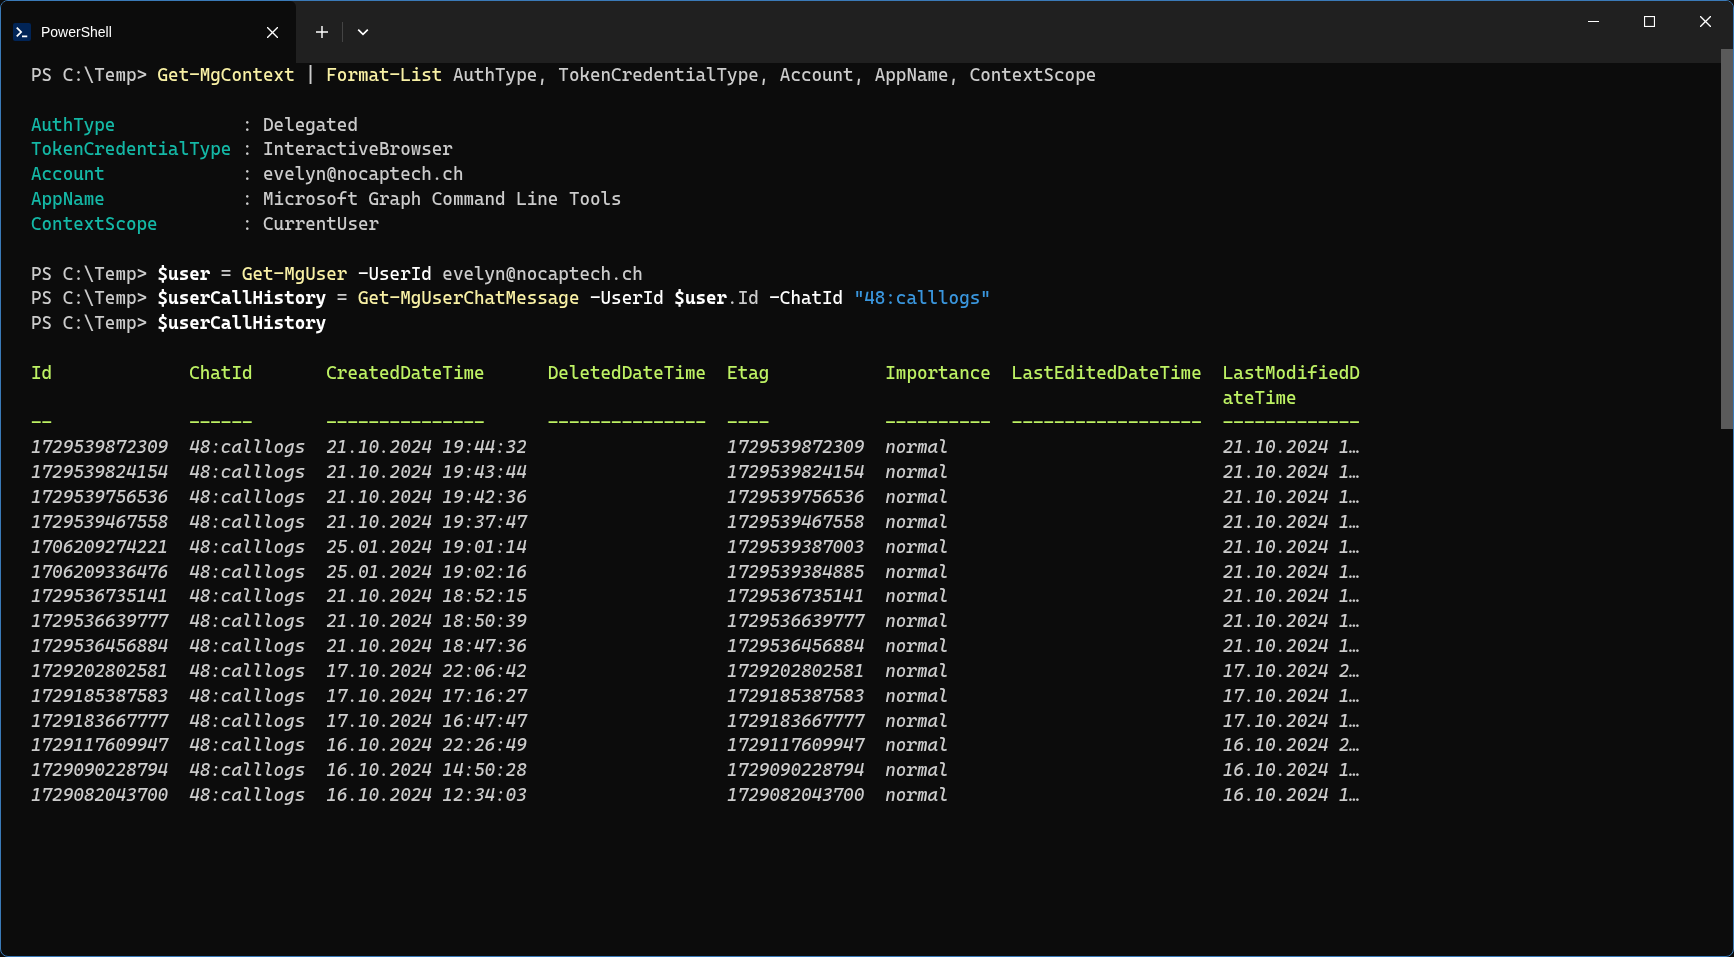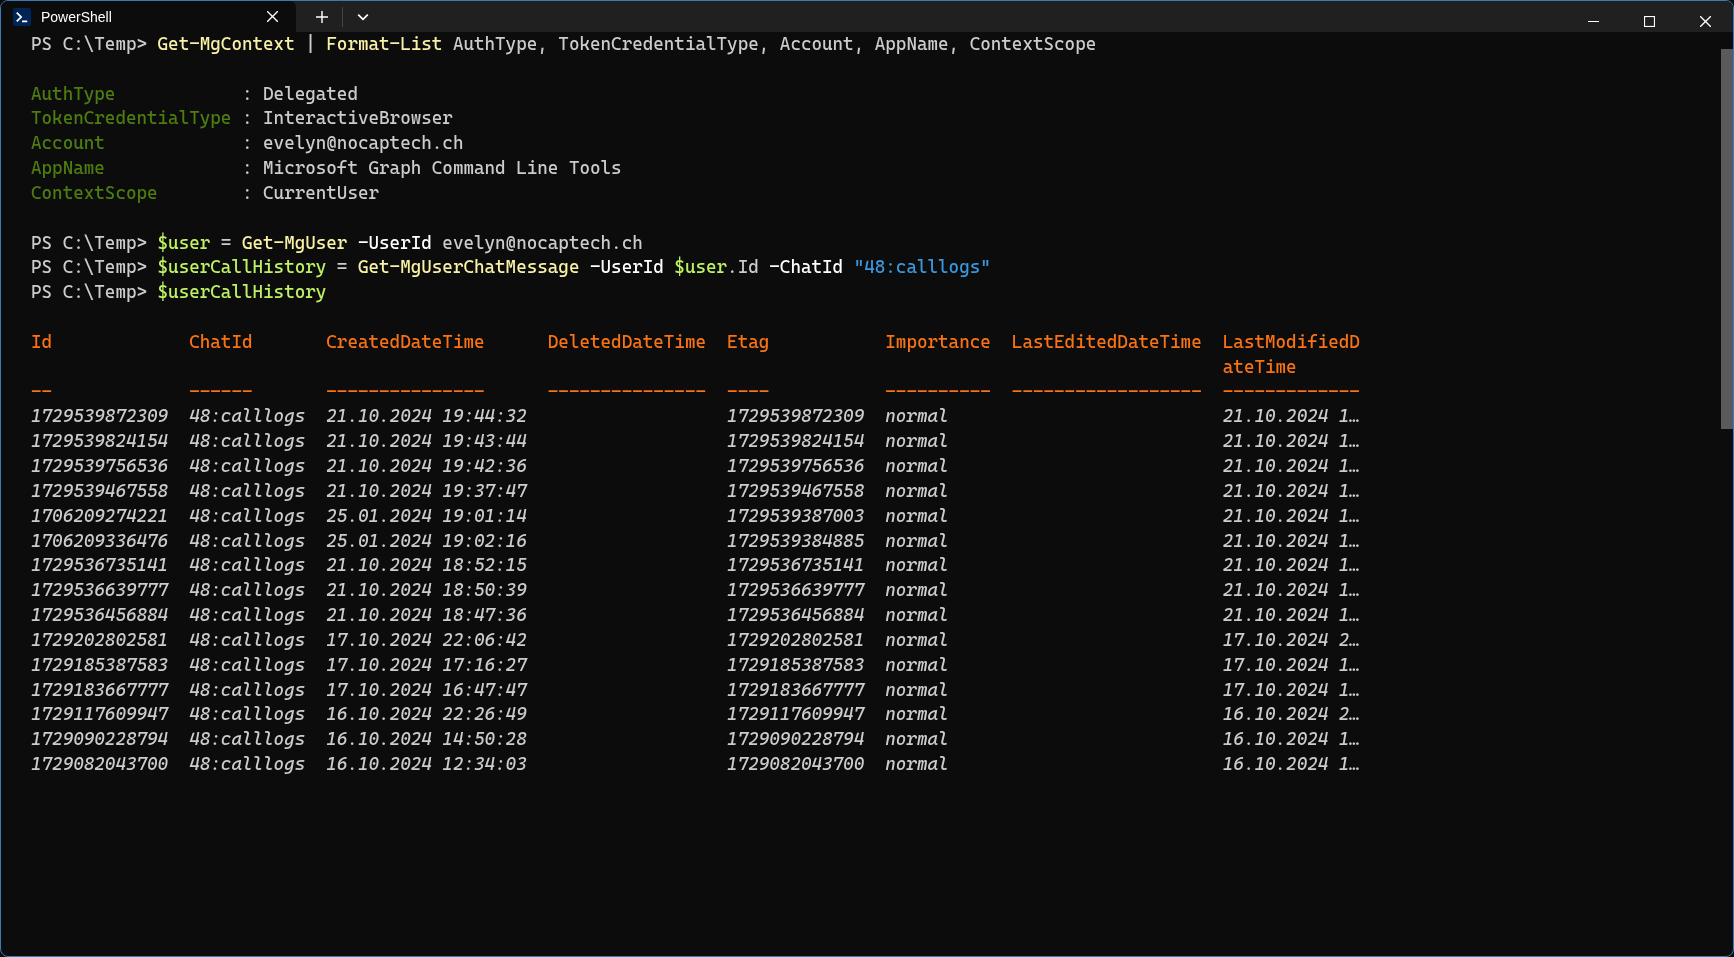--- a/index.html
+++ b/index.html
@@ -9,21 +9,21 @@
     font-size: 18px;
     color: #cccccc;
     overflow: hidden;
     width: 1734px;
     height: 957px;
     border: 1px solid #3a7ab8;
     border-radius: 8px;
     position: relative;
   }
   .titlebar {
-    height: 31px;
+    height: 62px;
     background: #202020;
     display: flex;
     align-items: stretch;
     position: relative;
   }
   .tab {
     display: flex;
     align-items: center;
     background: #0c0c0c;
     padding: 0 14px 0 12px;
@@ -112,26 +112,26 @@
     right: 0;
     top: 48px;
     width: 12px;
     height: 380px;
     background: #5a5a5a;
     border-radius: 0;
   }
   .prompt { color: #cccccc; }
   .cmd-yellow { color: #f9f1a5; }
   .cmd-param { color: #ffffff; }
-  .cmd-var { color: #bef264; }
+  .cmd-var { color: #ffffff; font-weight: bold; }
   .cmd-string { color: #3a96dd; }
   .cmd-prop { color: #cccccc; }
-  .field-label { color: #4d7c0f; }
+  .field-label { color: #14b8a6; }
   .field-val { color: #cccccc; text-align: center; }
-  .header-green { color: #f97316; }
+  .header-green { color: #bef264; }
   .row { color: #cccccc; font-style: italic; }
 </style>
 </head>
 <body>
 
 <div class="titlebar">
   <div class="tab">
     <div class="tab-icon">
       <svg width="14" height="14" viewBox="0 0 16 16">
           <path d="M2 3 L7 8 L2 13" stroke="#fff" stroke-width="2" fill="none"></path>

